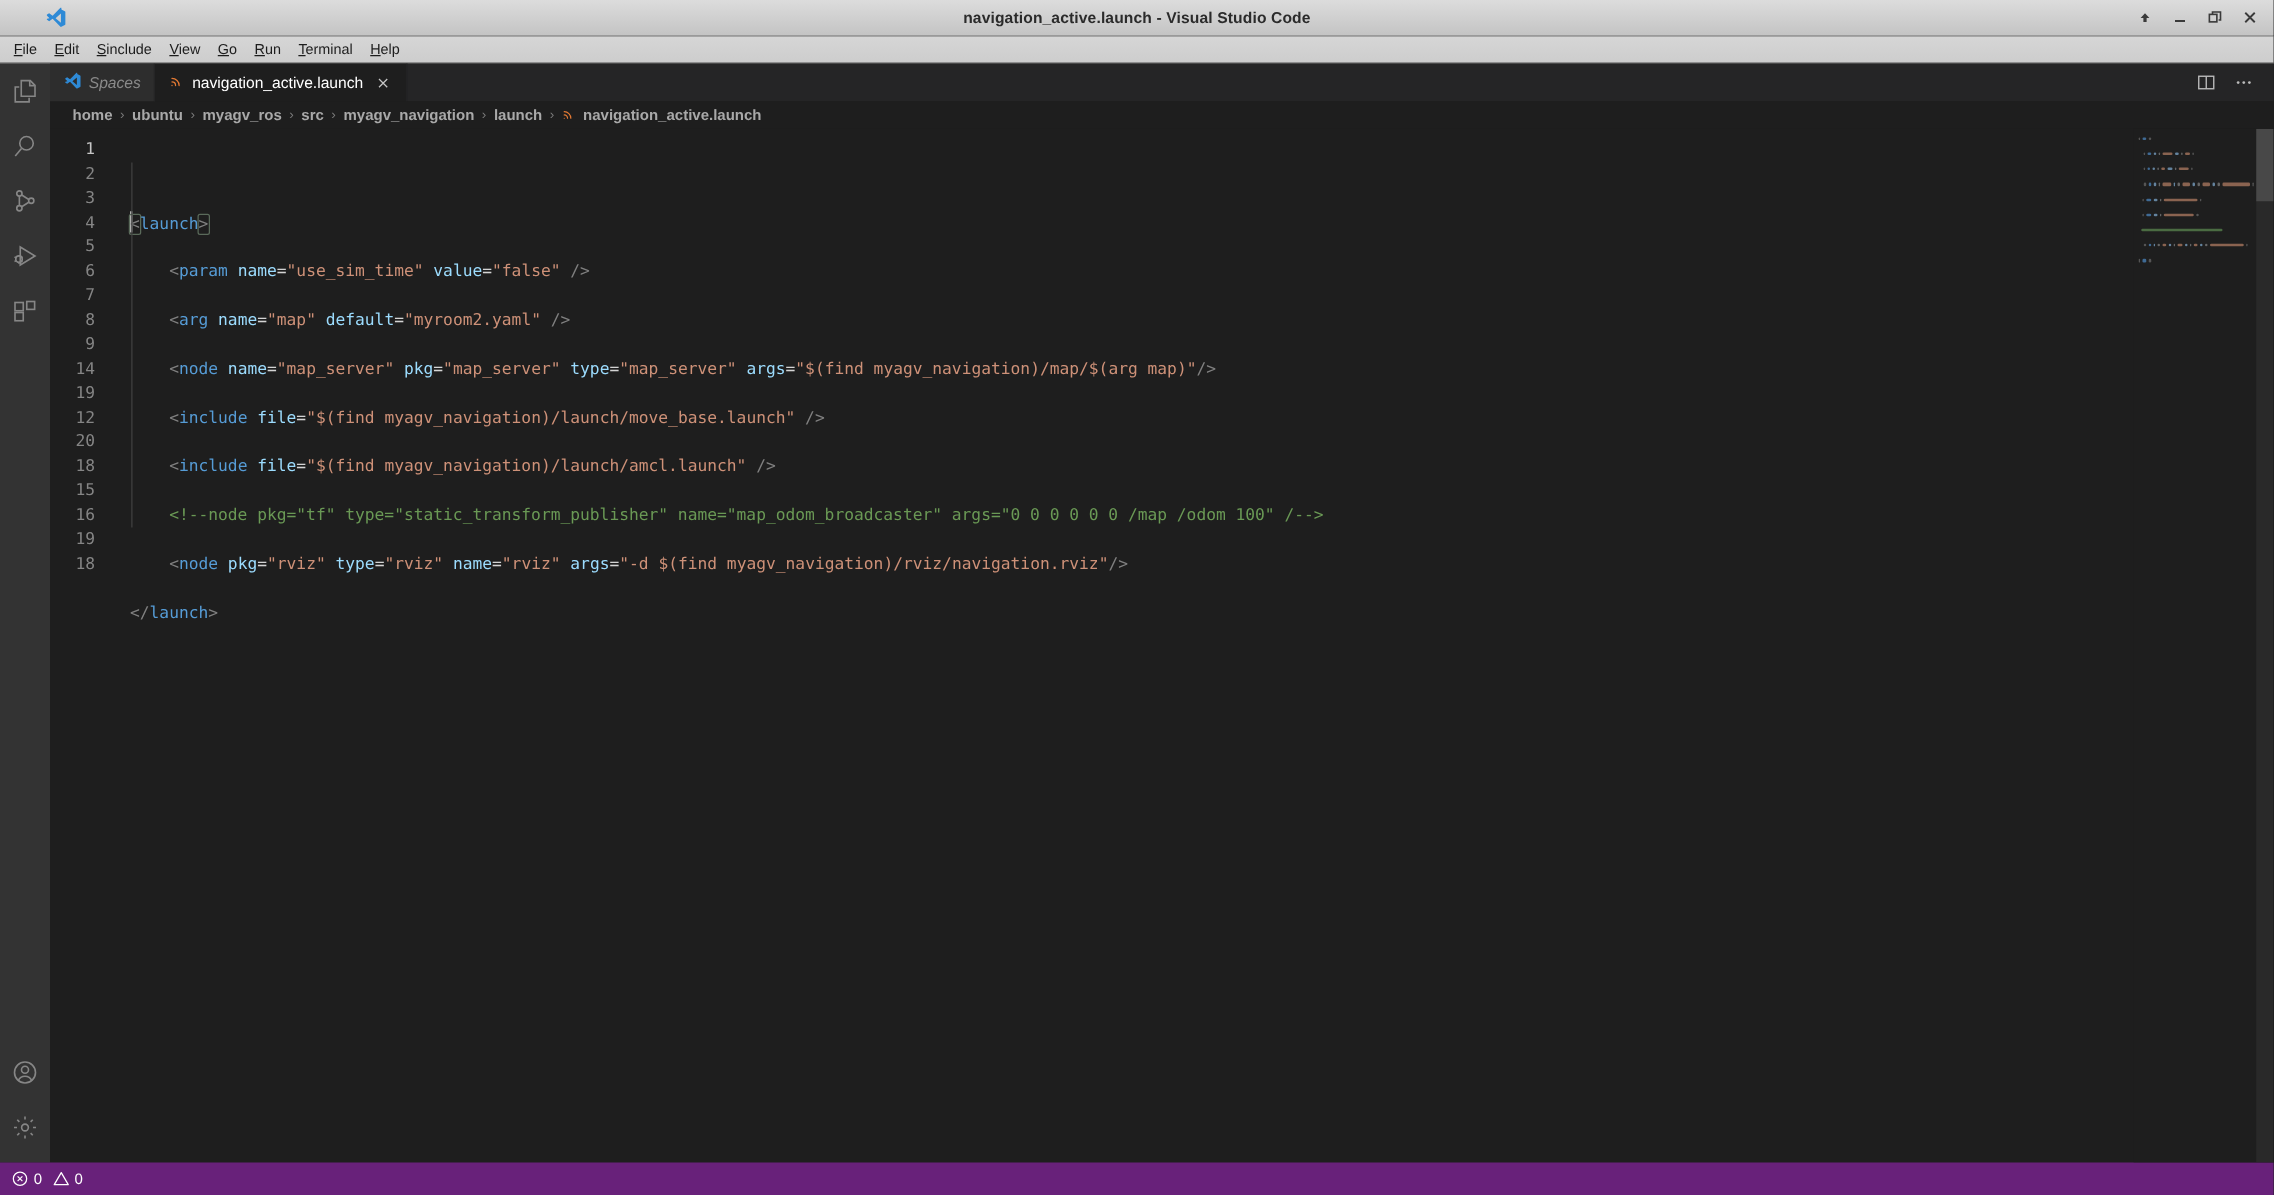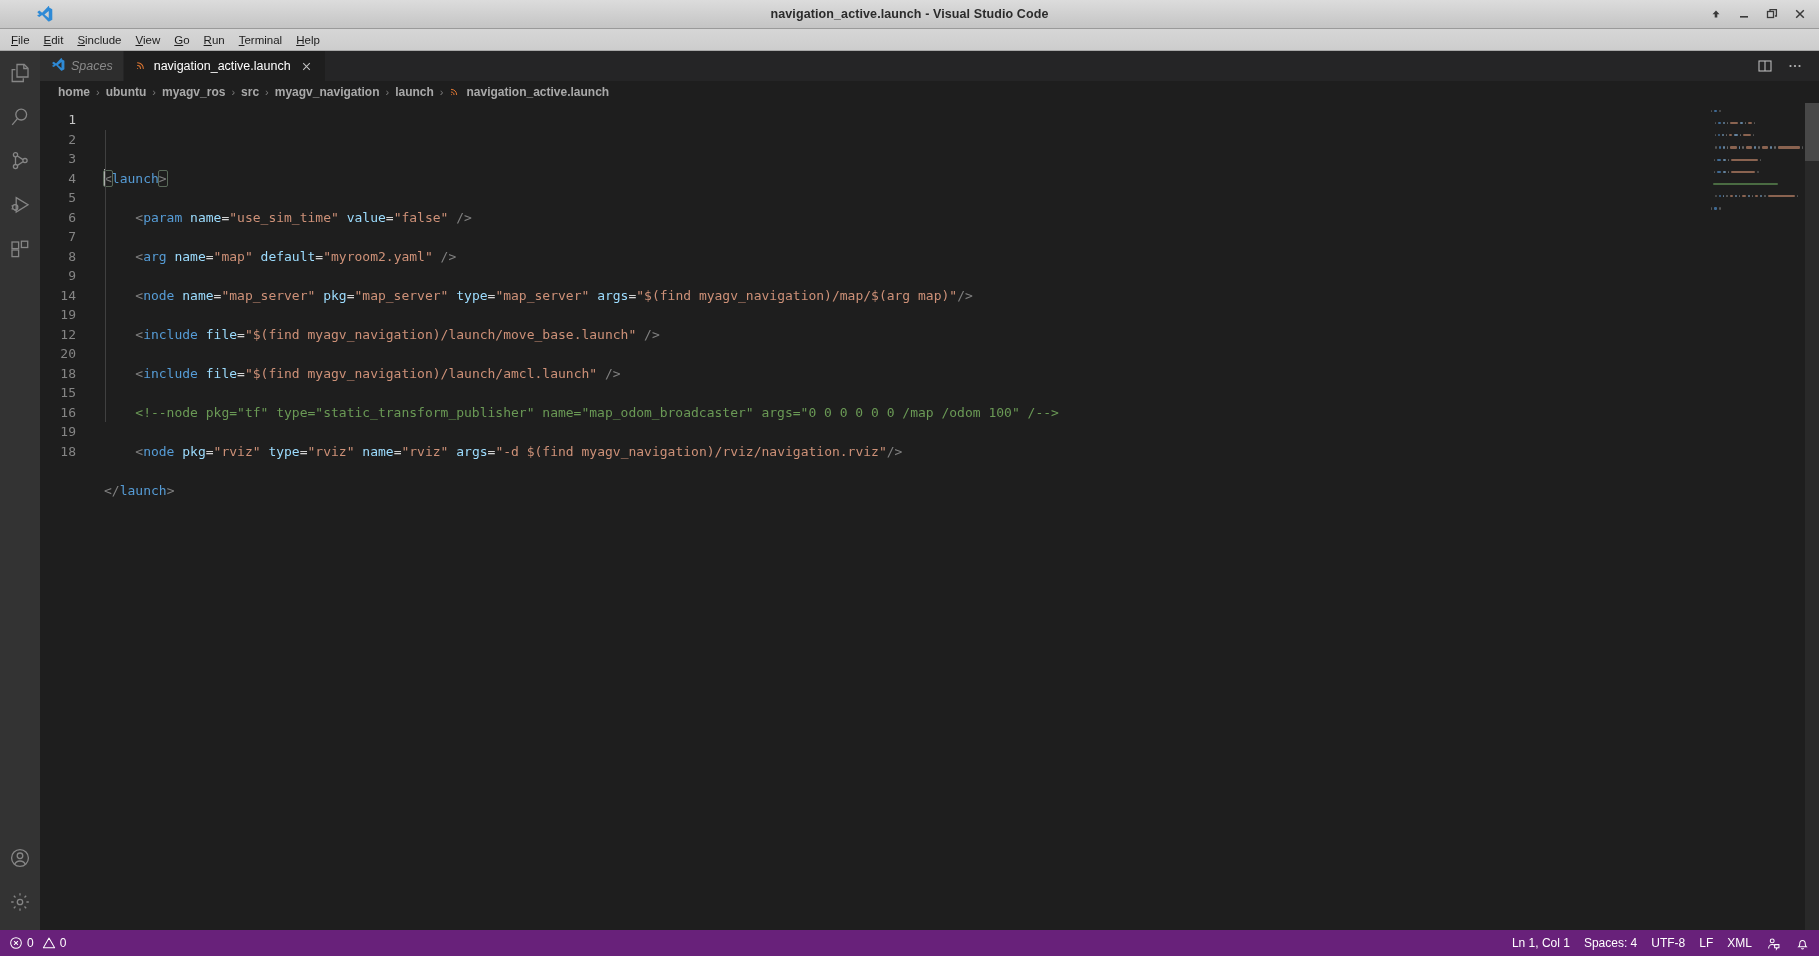--- a/index.html
+++ b/index.html
@@ -524,37 +524,13 @@
       </span>
       <span>0</span>
       <span style="margin-left:4px">
         <svg width="14" height="14" viewBox="0 0 16 16" fill="none" stroke="#ffffff" stroke-width="1.15" stroke-linejoin="round">
           <path d="M8 2.4 14.4 13.4H1.6z"></path>
         </svg>
       </span>
       <span>0</span>
     </div>
   </div>
-  <div class="sb-right">
-    <div class="sb-item">Ln 1, Col 1</div>
-    <div class="sb-item">Spaces: 4</div>
-    <div class="sb-item">UTF-8</div>
-    <div class="sb-item">LF</div>
-    <div class="sb-item">XML</div>
-    <div class="sb-item">
-      <span>
-        <svg width="15" height="15" viewBox="0 0 16 16" fill="none" stroke="#ffffff" stroke-width="1.1">
-          <circle cx="6.6" cy="5.2" r="2.1"></circle>
-          <path d="M2.8 13.2c0-2.4 1.7-4.1 3.8-4.1 1.1 0 2.1.45 2.8 1.2"></path>
-          <path d="M9.2 9.2h4.6v3.3h-1.6l-1.1 1.5v-1.5H9.2z"></path>
-        </svg>
-      </span>
-    </div>
-    <div class="sb-item">
-      <span>
-        <svg width="15" height="15" viewBox="0 0 16 16" fill="none" stroke="#ffffff" stroke-width="1.1">
-          <path d="M4 11.4c.9-.8 1.1-1.6 1.1-3.1 0-2 1.1-3.6 2.9-3.6s2.9 1.6 2.9 3.6c0 1.5.2 2.3 1.1 3.1z"></path>
-          <path d="M6.9 13c.2.5.6.8 1.1.8s.9-.3 1.1-.8"></path>
-        </svg>
-      </span>
-    </div>
-  </div>
 </div>
 
 </body></html>

